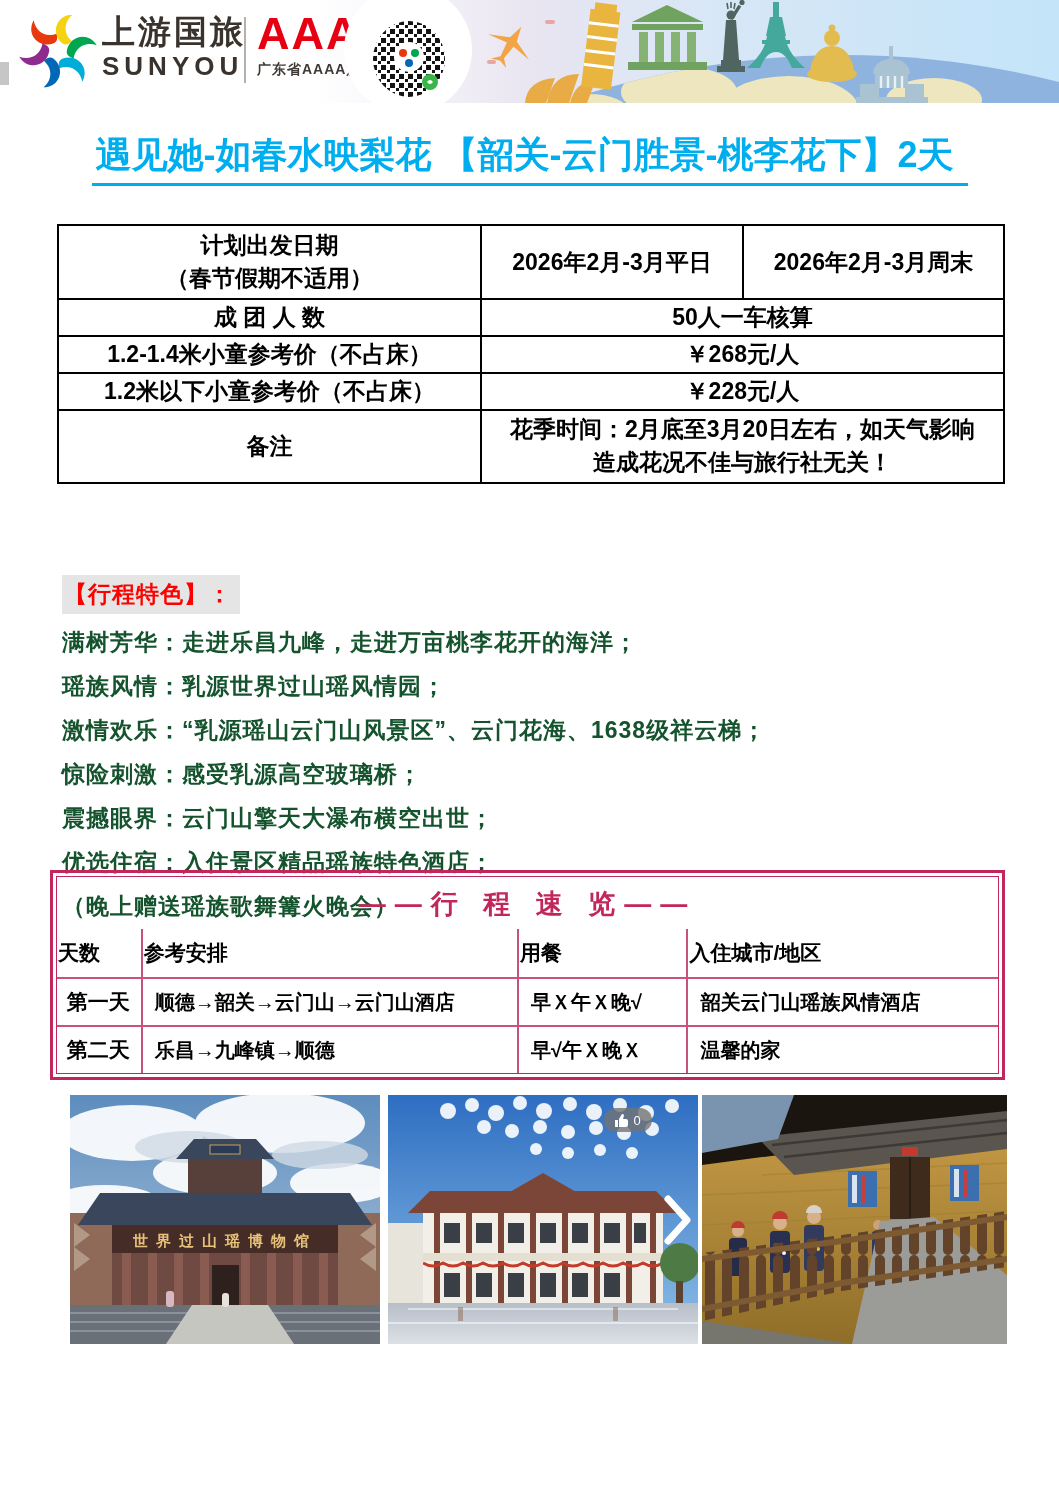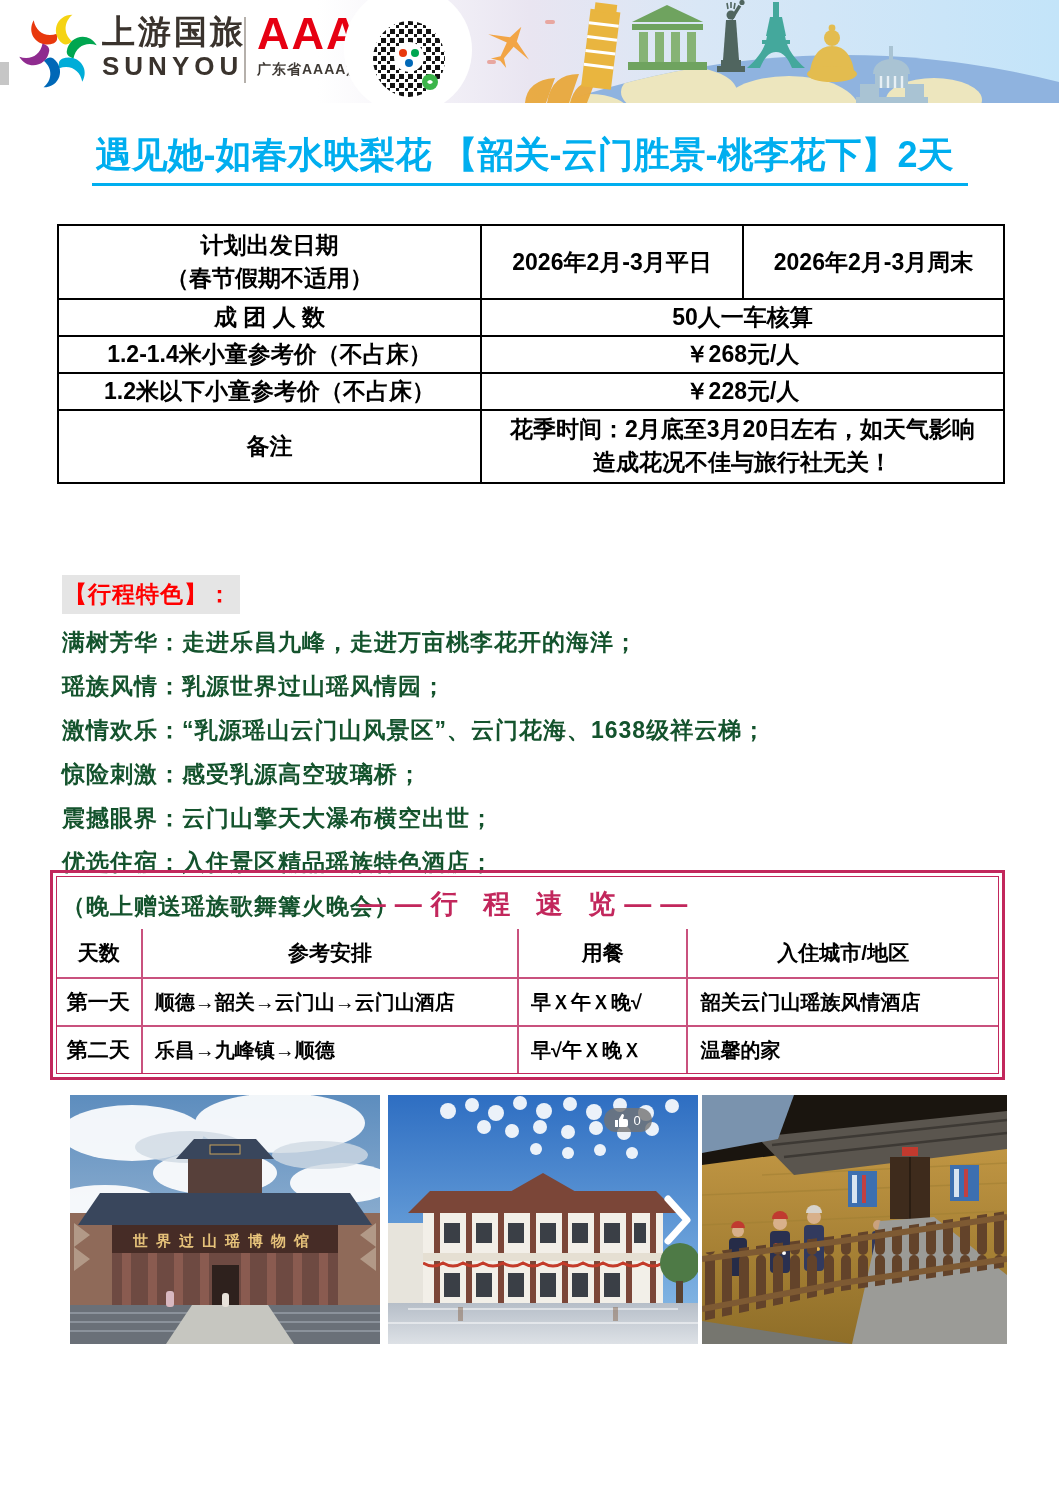--- a/index.html
+++ b/index.html
@@ -43,21 +43,21 @@
              padding:4px 8px 4px 2px;letter-spacing:1px;}
   .feat-line{color:#14532d;font-size:23px;font-weight:bold;margin-top:13px;letter-spacing:1px;white-space:nowrap;}
 
   
   .itinerary{position:absolute;left:50px;top:870px;width:943px;border:3px solid #c2275c;padding:3px;}
   .itin-inner{border:1px solid #c2275c;}
   .itin-title{text-align:center;color:#c2275c;font-size:27px;font-weight:bold;letter-spacing:9px;
               padding:9px 0 7px 0;}
   .itin-table{width:100%;border-collapse:collapse;table-layout:fixed;border-style:hidden;}
   .itin-table th,.itin-table td{border:2px solid #c9517e;}
-  .itin-table th{height:46px;font-size:21px;font-weight:bold;color:#000;text-align:center;}
+  .itin-table th{height:46px;font-size:21px;font-weight:bold;color:#000;text-align:left;}
   .itin-table td{height:44px;font-size:20px;font-weight:bold;color:#000;text-align:left;padding-left:12px;}
   .itin-table td.day{font-weight:bold;text-align:center;padding-left:0;font-size:21px;}
 
   
   .photos{position:absolute;left:0;top:1095px;width:1059px;height:249px;}
   .photo{position:absolute;top:0;height:249px;overflow:hidden;}
   .photo svg{display:block;}
   .photo1{left:70px;width:310px;}
   .photo2{left:388px;width:310px;}
   .photo3{left:702px;width:305px;}

